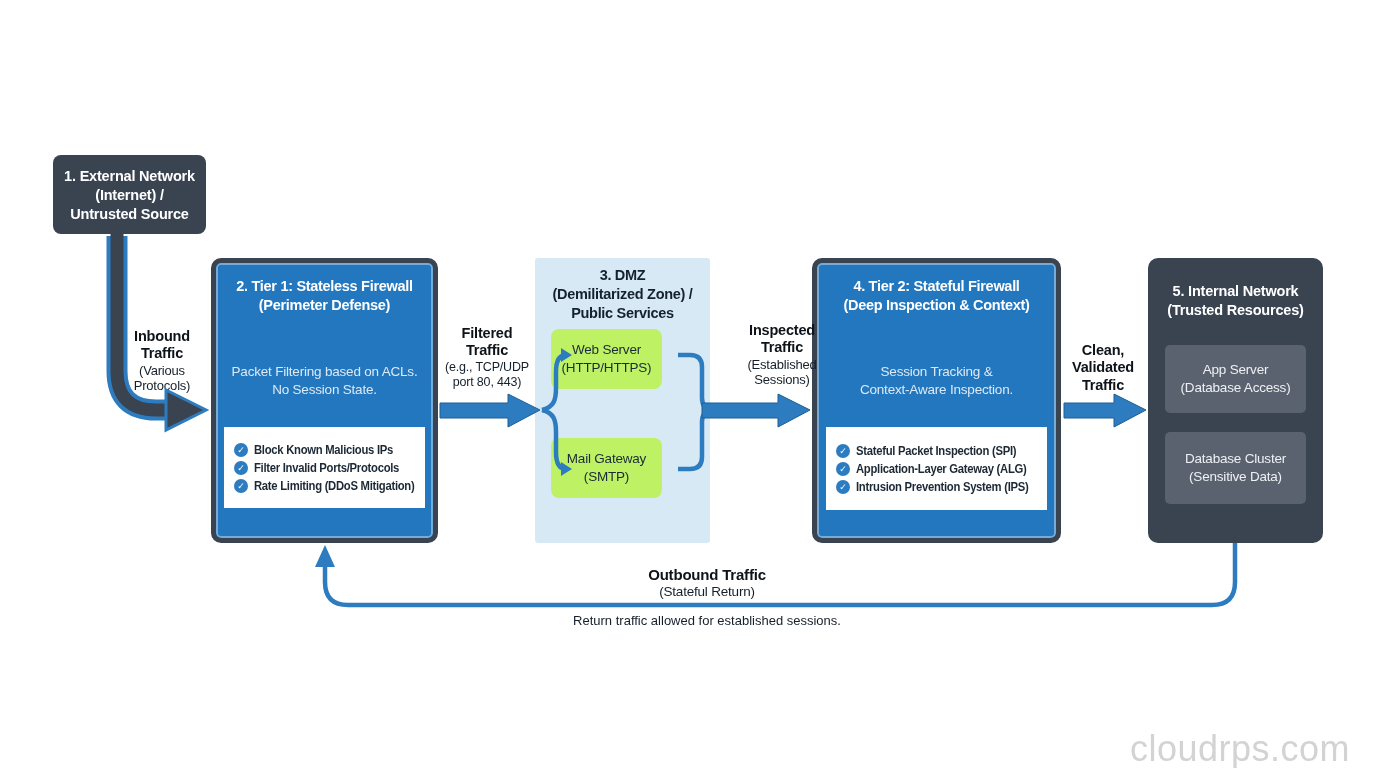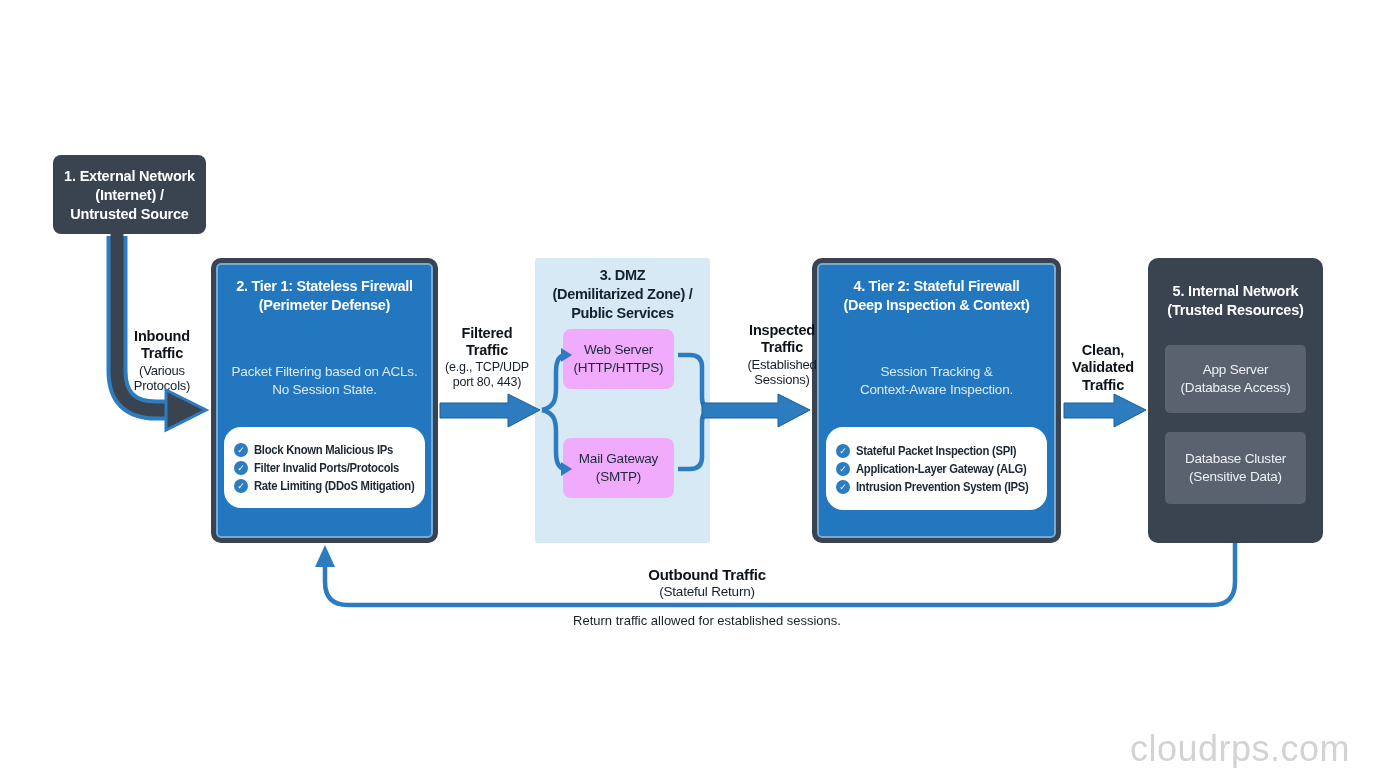--- a/index.html
+++ b/index.html
@@ -33,21 +33,21 @@
   }
   .fw-title{
     position:absolute;left:0;right:0;top:14px;text-align:center;color:#ffffff;
     font-weight:bold;font-size:14.5px;line-height:1.3;letter-spacing:-0.3px;
   }
   .fw-sub{
     position:absolute;left:0;right:0;top:100px;text-align:center;color:#dce9f5;
     font-size:13.5px;line-height:1.3;letter-spacing:-0.2px;
   }
   .fw-list{
-    position:absolute;background:#ffffff;border-radius:17px;
+    position:absolute;background:#ffffff;border-radius:0;
     display:flex;flex-direction:column;justify-content:center;gap:4px;padding:4px 6px 4px 10px;
   }
   #n-tier1 .fw-list{left:8px;top:164px;width:185px;height:73px;}
   #n-tier2 .fw-list{left:9px;top:164px;width:205px;height:75px;}
   .check-item{display:flex;align-items:center;gap:6px;white-space:nowrap;}
   .check{
     flex:0 0 auto;width:14px;height:14px;border-radius:50%;background:#2b7cc0;
     display:flex;align-items:center;justify-content:center;color:#ffffff;
     font-size:9px;font-weight:bold;
   }
@@ -57,21 +57,21 @@
     color:#1c2834;transform:scaleX(.94);transform-origin:0 50%;
   }
 
   
   .dmz{background:#d8e9f6;border-radius:3px;}
   .dmz-title{
     position:absolute;left:0;right:0;top:8px;text-align:center;color:#14222e;
     font-weight:bold;font-size:14.5px;line-height:1.3;letter-spacing:-0.3px;
   }
   .dmz-item{
-    position:absolute;left:28px;width:111px;height:60px;background:#f0abfc;border-radius:8px;
+    position:absolute;left:16px;width:111px;height:60px;background:#bef264;border-radius:8px;
     display:flex;align-items:center;justify-content:center;text-align:center;
     font-size:13.5px;line-height:1.3;color:#1b2a38;letter-spacing:-0.2px;
   }
   #dmz-web{top:71px;}
   #dmz-mail{top:180px;}
 
   
   .edge-label{position:absolute;text-align:center;}
   .el-bold{font-weight:bold;font-size:14.5px;line-height:1.2;color:#0d1319;letter-spacing:-0.2px;}
   .el-sub{font-size:13px;line-height:1.2;color:#15202b;letter-spacing:-0.2px;}

